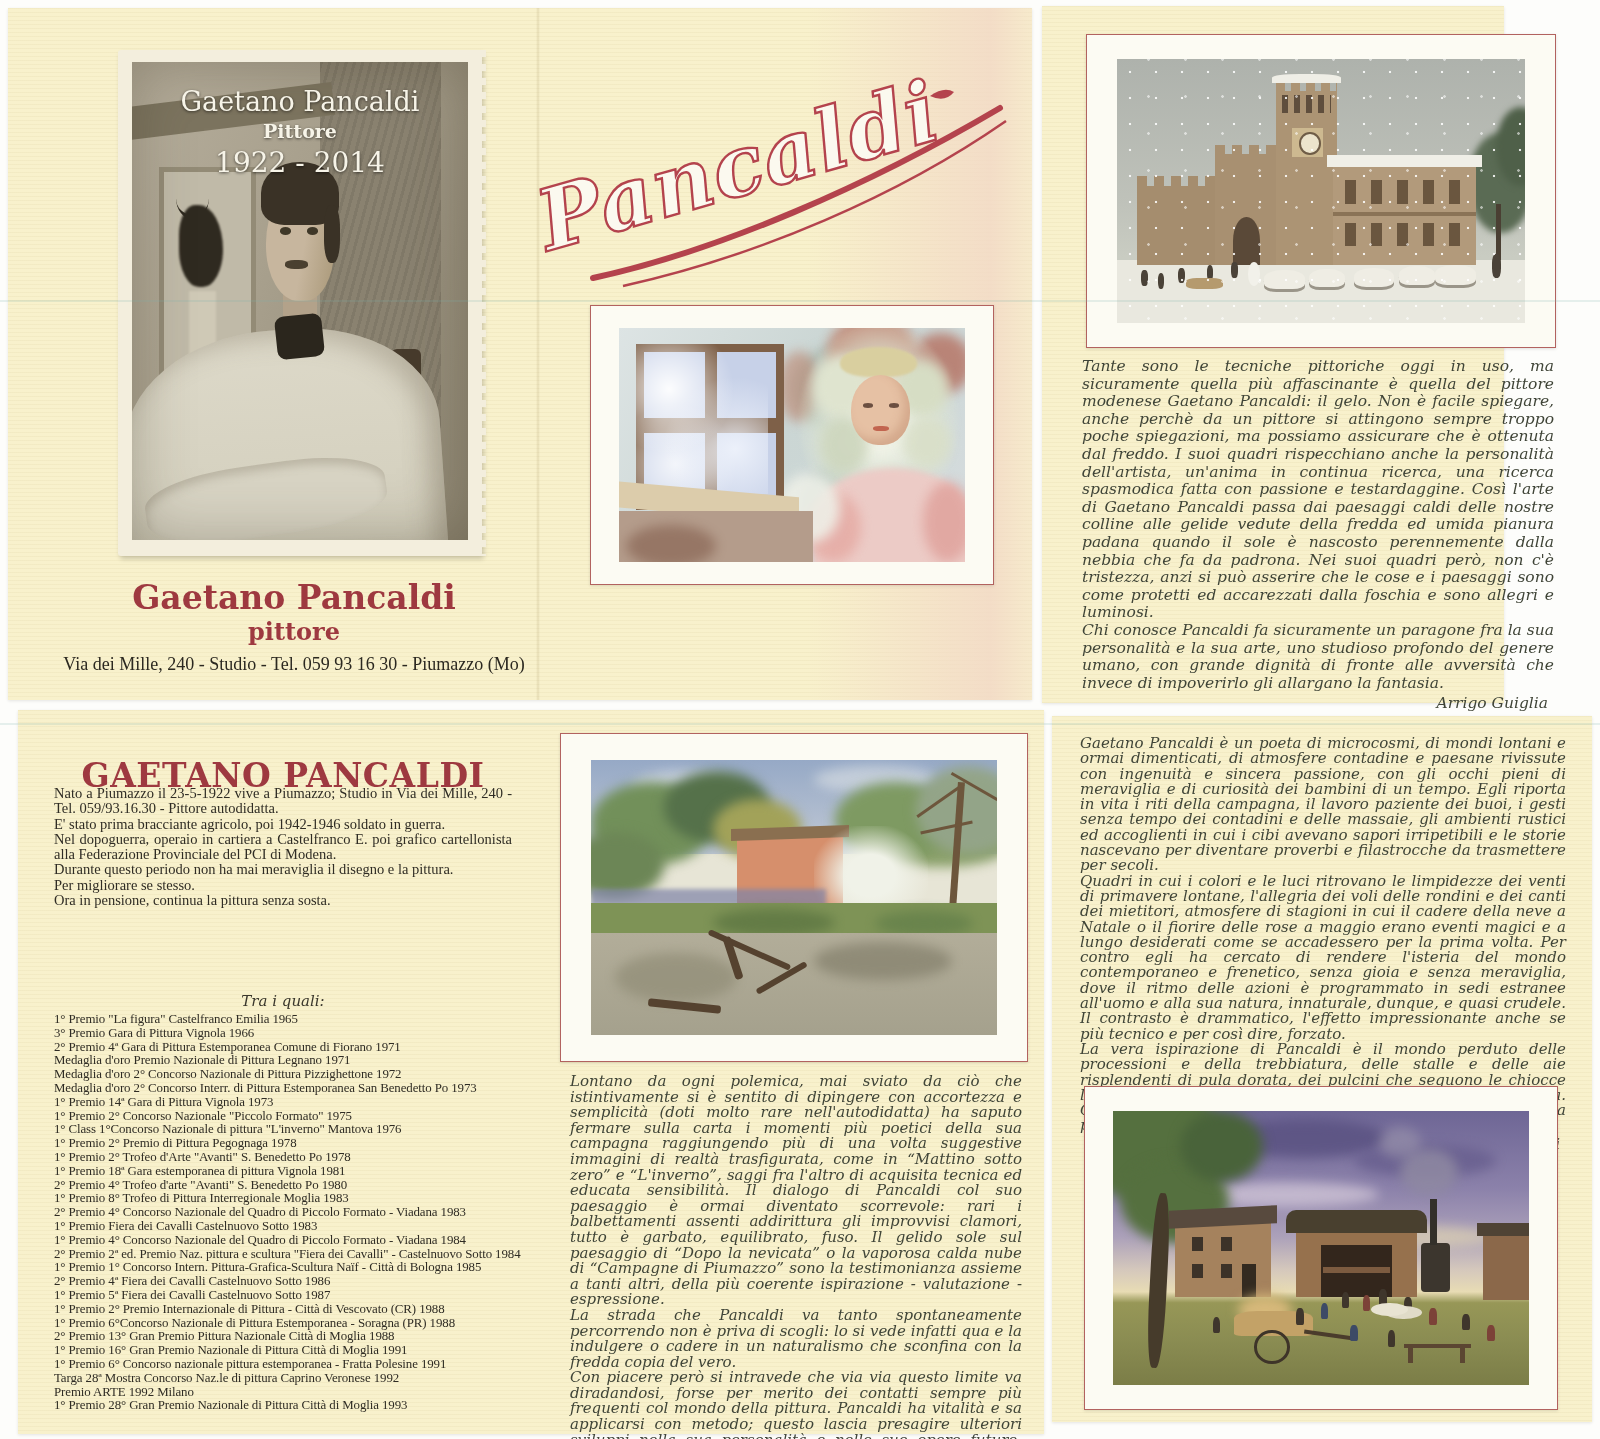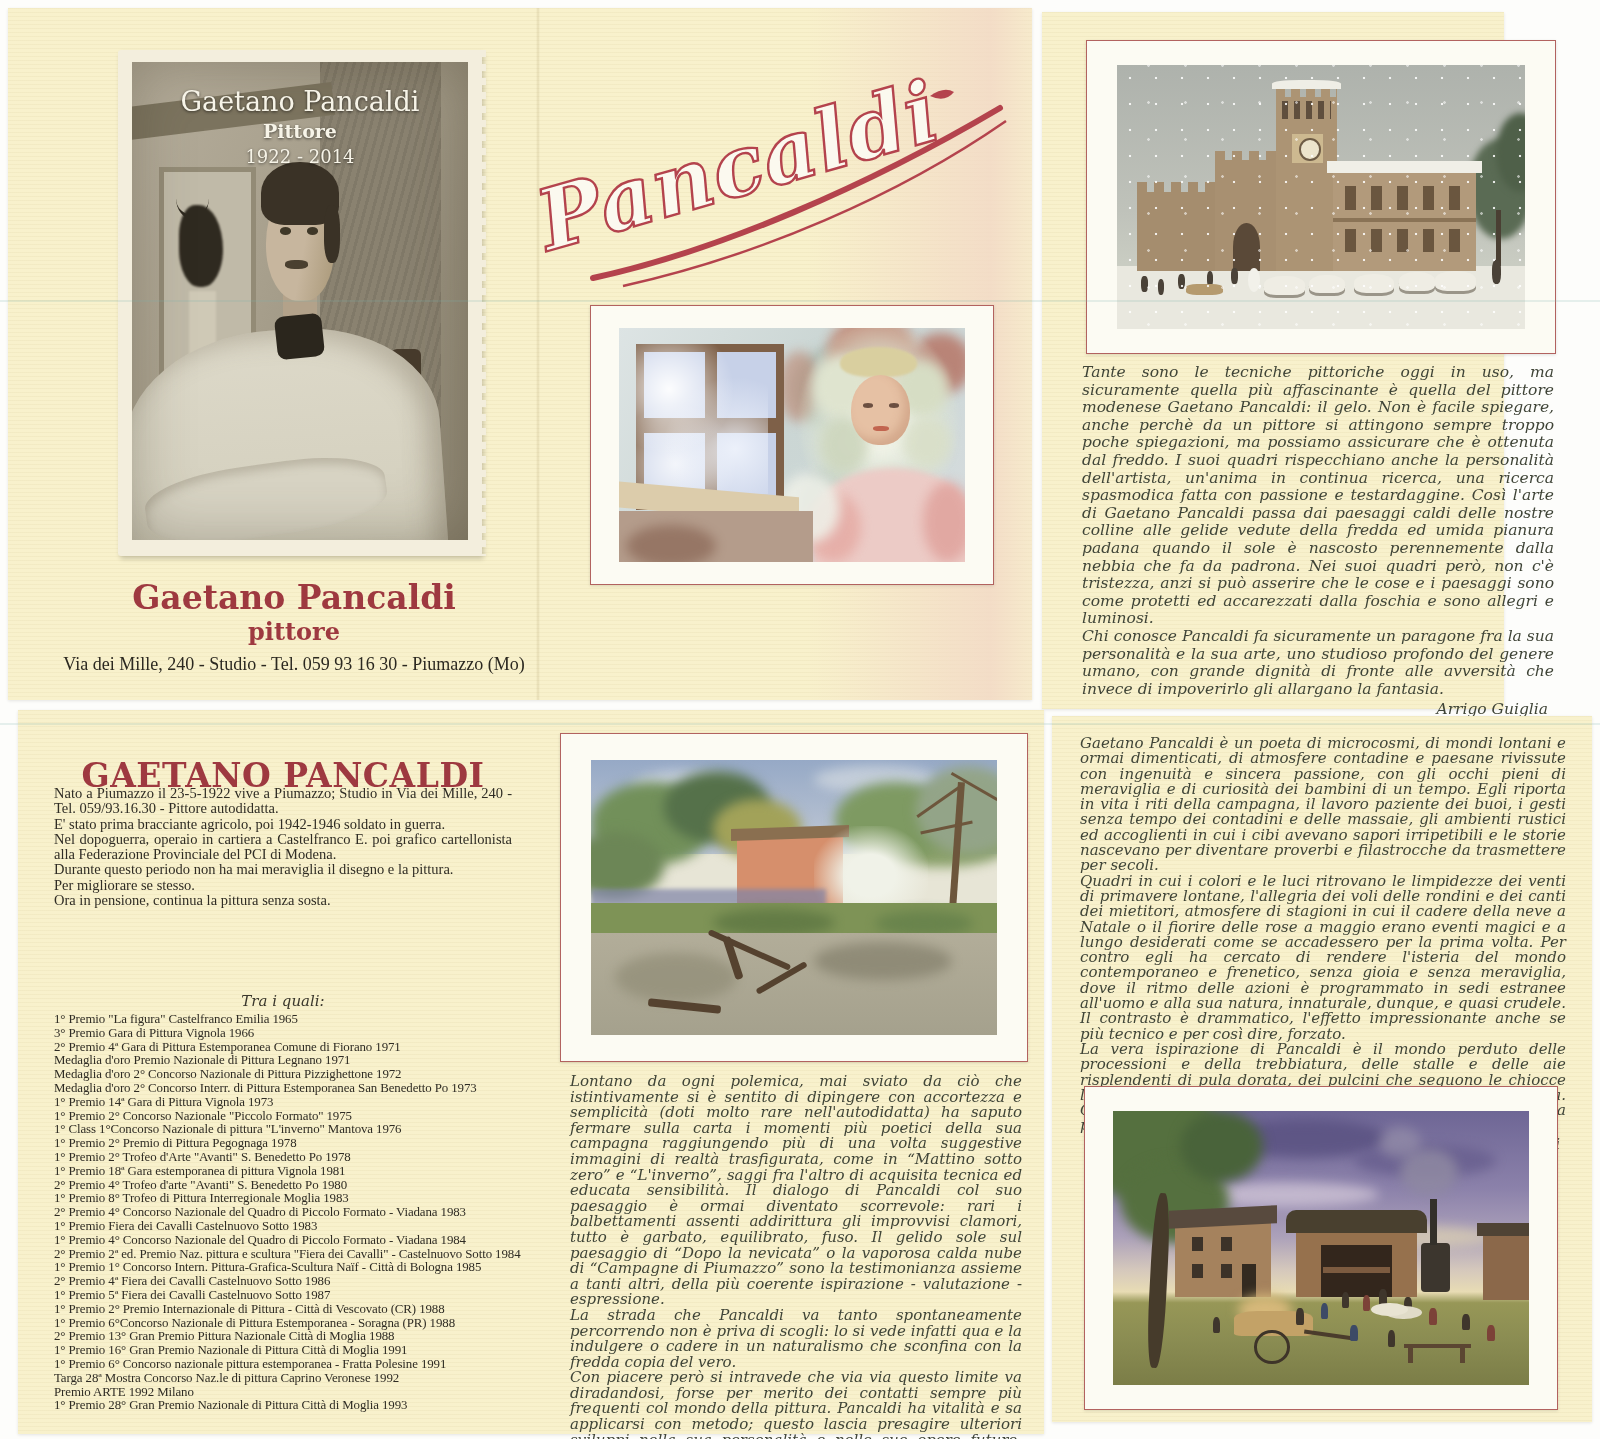--- a/index.html
+++ b/index.html
@@ -4,21 +4,21 @@
 <style>
   html,body{margin:0;padding:0;background:#fdfdfb;}
   .page{position:relative;width:1600px;height:1439px;background:#fdfdfb;overflow:hidden;
         font-family:"Liberation Serif",serif;}
   .panel{position:absolute;background-color:#f8f1cc;
          background-image:repeating-linear-gradient(180deg,rgba(196,176,122,.10) 0 1px,rgba(255,255,255,0) 1px 4px);
          box-shadow:0 1px 3px rgba(0,0,0,.10);}
   #panel-tl{left:8px;top:8px;width:1024px;height:692px;
             background-image:linear-gradient(90deg,rgba(244,220,203,0) 78%,rgba(242,216,198,.8) 96%,rgba(244,222,205,.35) 100%),
             repeating-linear-gradient(180deg,rgba(196,176,122,.10) 0 1px,rgba(255,255,255,0) 1px 4px);}
-  #panel-tr{left:1042px;top:12px;width:462px;height:697px;}
+  #panel-tr{left:1042px;top:6px;width:462px;height:697px;}
   #panel-bl{left:18px;top:710px;width:1026px;height:724px;}
   #panel-br{left:1052px;top:716px;width:540px;height:706px;}
   .fold{position:absolute;top:0;bottom:0;left:528px;width:4px;
         background:linear-gradient(90deg,transparent,rgba(160,140,90,.20),transparent);}
   .streak{position:absolute;left:0;width:100%;height:2px;background:rgba(120,180,170,.18);}
 
   
   .photo-sheet{position:absolute;left:110px;top:42px;width:364px;height:506px;margin:0;
                background:#f3eedd;box-shadow:2px 3px 5px rgba(0,0,0,.18);border-radius:3px;}
   .photo-sheet::after{content:"";position:absolute;right:-4px;top:0;bottom:0;width:9px;
@@ -46,21 +46,21 @@
   .ph .eyeA{left:44%;top:34.5%;width:3.4%;height:1.6%;background:#3f3828;border-radius:50%;}
   .ph .eyeB{left:52%;top:34.5%;width:3.4%;height:1.6%;background:#3f3828;border-radius:50%;}
   .ph .stache{left:45.5%;top:41.5%;width:7%;height:1.8%;background:#4a4030;border-radius:40%;}
   .ph .chair{left:77%;top:60%;width:9%;height:40%;background:#473b2c;border-radius:6px 6px 0 0;}
   .ph .chair2{left:66%;top:74%;width:22%;height:4%;background:#403526;transform:rotate(4deg);}
   .ph .vign{left:0;top:0;width:100%;height:100%;box-shadow:inset 0 0 60px rgba(70,60,40,.35);}
   .caption{position:absolute;left:0;top:5%;width:100%;text-align:center;color:#f7f4e8;
            text-shadow:0 1px 3px rgba(0,0,0,.6);font-family:"DejaVu Serif",serif;z-index:5;}
   .cap-name{font-size:27px;}
   .cap-role{font-size:19px;font-weight:bold;margin-top:3px;}
-  .cap-years{font-size:18px;margin-top:4px;}
+  .cap-years{font-size:28px;margin-top:4px;}
 
   
   .sig-script{position:absolute;left:530px;top:58px;width:480px;height:240px;}
   .sig-script text{font-family:"DejaVu Serif",serif;font-style:italic;font-weight:bold;font-size:84px;
                    fill:#fbf9ef;stroke:#b4434d;stroke-width:2.4;letter-spacing:1px;}
 
   
   .mat{position:absolute;background:#fcfbf3;border:1px solid #b2625f;box-shadow:0 1px 3px rgba(0,0,0,.12);margin:0;}
   .mat>.art{position:absolute;overflow:hidden;}
   #p1{left:582px;top:297px;width:402px;height:278px;}

